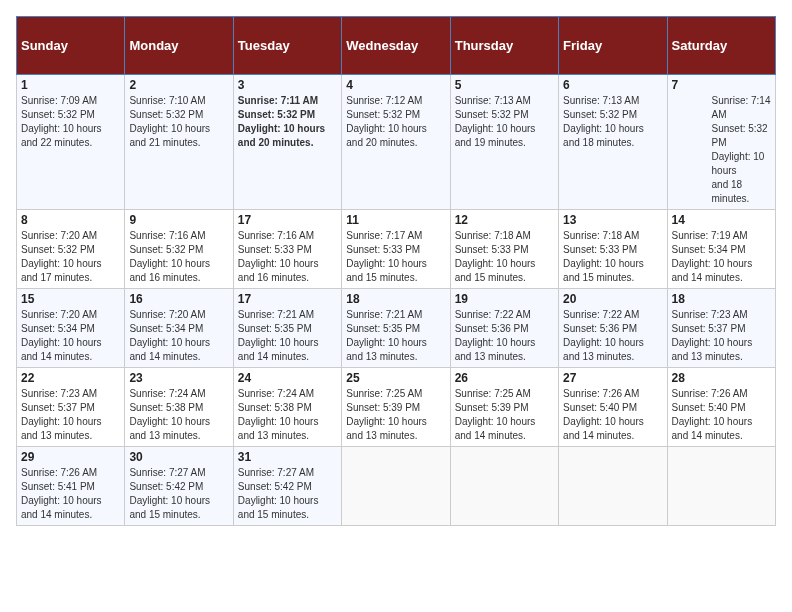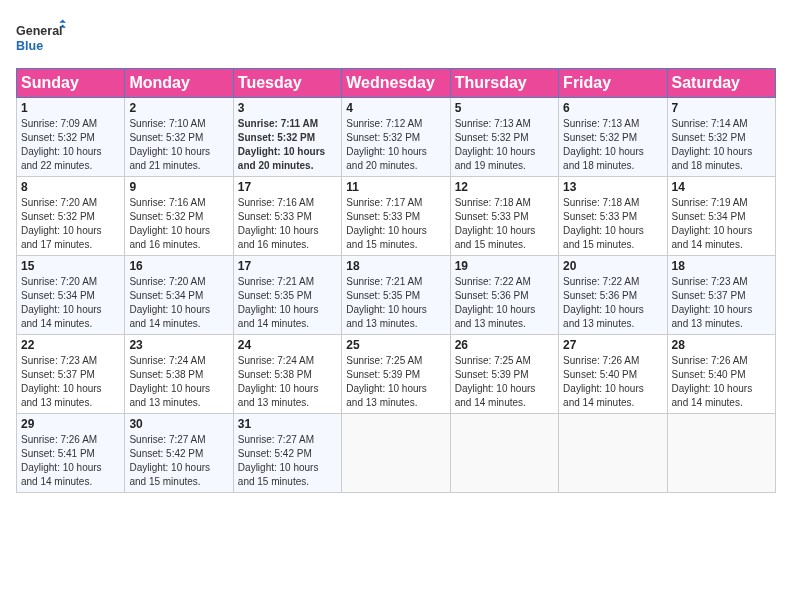--- a/index.html
+++ b/index.html
@@ -38,25 +38,25 @@
     .subtitle {
       font-size: 15px;
       color: #444;
     }
     table {
       width: 100%;
       border-collapse: collapse;
       table-layout: fixed;
     }
     thead tr th {
-      background: #ec4899;
+      background: #7f1d1d;
       color: #fff;
-      font-size: 16px;
+      font-size: 13px;
       font-weight: bold;
-      padding: 5px 4px;
+      padding: 21px 4px;
       text-align: left;
       border: 1px solid #4a80c0;
     }
     tbody tr td {
       border: 1px solid #ccc;
       vertical-align: top;
       padding: 3px 4px;
       font-size: 9px;
       color: #222;
       height: 78px;
@@ -81,34 +81,20 @@
       color: #333;
     }
     .empty-cell {
       background: #f9f9f9 !important;
     }
   </style>
 </head>
 <body>
 
 <div class="page">
-  <div class="header">
-    <div class="logo">
-    <svg width="50" height="42" viewBox="0 0 60 42">
-      <text x="0" y="18" font-size="15" font-weight="bold" font-family="Arial,sans-serif" fill="#333">General</text>
-      <text x="0" y="36" font-size="15" font-weight="bold" font-family="Arial,sans-serif" fill="#1e6bb8">Blue</text>
-      <polygon points="52,4 60,4 56,0" fill="#1e6bb8"></polygon>
-      <polygon points="52,10 60,10 56,6" fill="#1e6bb8"></polygon>
-    </svg>
-  </div>
-    <div class="title-block">
-      <div class="month-title"></div>
-      <div class="subtitle"></div>
-    </div>
-  </div>
 
   <table>
     <thead>
       <tr>
       <th>Sunday</th>
           <th>Monday</th>
           <th>Tuesday</th>
           <th>Wednesday</th>
           <th>Thursday</th>
           <th>Friday</th>
@@ -154,21 +140,21 @@
           </td>
           <td>
             <span class="day-num">6</span>
             <div class="day-info" style="white-space: pre-line;">Sunrise: 7:13 AM
 Sunset: 5:32 PM
 Daylight: 10 hours
 and 18 minutes.</div>
           </td>
           <td>
             <span class="day-num">7</span>
-            <div class="day-info" style="white-space: pre-line;">Sunrise: 7:14 AM
+            <div class="day-info" style="white-space: pre-line; margin-left: 40px;">Sunrise: 7:14 AM
 Sunset: 5:32 PM
 Daylight: 10 hours
 and 18 minutes.</div>
           </td>
         </tr>
         <tr>
           <td>
             <span class="day-num">8</span>
             <div class="day-info" style="white-space: pre-line;">Sunrise: 7:20 AM
 Sunset: 5:32 PM

